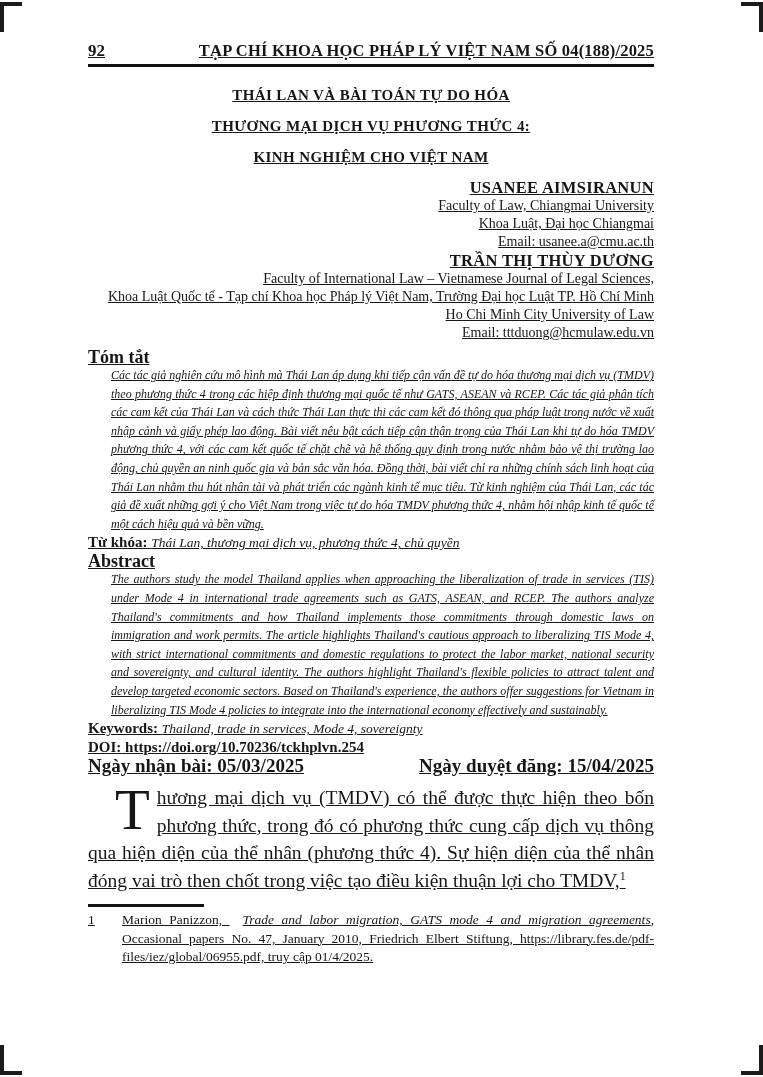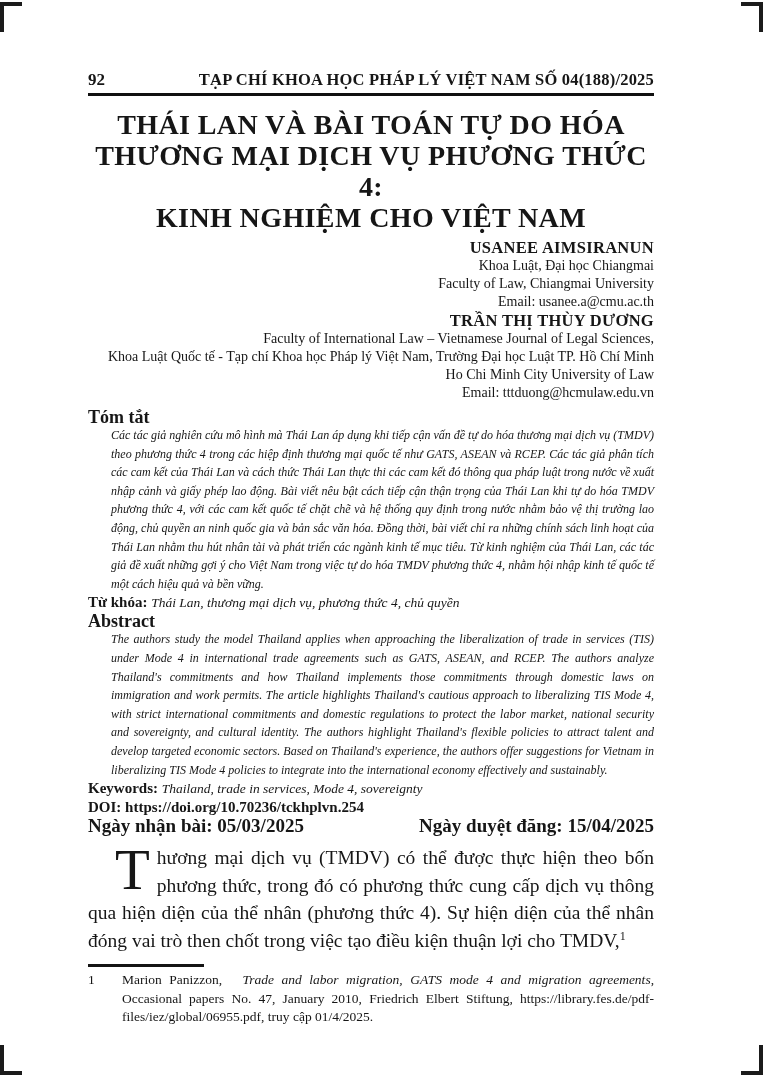--- a/index.html
+++ b/index.html
@@ -17,38 +17,39 @@
   
   .crop { position: absolute; width: 22px; height: 30px; }
   .crop.tl { top: 2px; left: 0; border-top: 4px solid #1b1b1b; border-left: 4px solid #1b1b1b; }
   .crop.tr { top: 2px; right: 0; border-top: 4px solid #1b1b1b; border-right: 4px solid #1b1b1b; }
   .crop.bl { bottom: 2px; left: 0; border-bottom: 4px solid #1b1b1b; border-left: 4px solid #1b1b1b; }
   .crop.br { bottom: 2px; right: 0; border-bottom: 4px solid #1b1b1b; border-right: 4px solid #1b1b1b; }
 
   .content {
     position: absolute;
     left: 88px;
-    top: 70px;
+    top: 41px;
     width: 566px;
+    text-decoration: underline;
   }
   .running-head {
     display: flex;
     align-items: baseline;
     border-bottom: 3.5px solid #101010;
     padding-bottom: 3px;
     font-weight: bold;
   }
   .page-num { font-size: 17px; }
   .journal-title { margin-left: auto; font-size: 16.5px; letter-spacing: 0.2px; }
 
   .article-title {
     margin-top: 13px;
     text-align: center;
     font-weight: bold;
-    font-size: 28px;
+    font-size: 15px;
     line-height: 31px;
     letter-spacing: 0.4px;
   }
 
   .authors { margin-top: 5px; text-align: right; }
   .author-name { font-weight: bold; font-size: 16.5px; line-height: 19px; letter-spacing: 0.3px; }
   .affil { font-size: 14px; line-height: 18px; }
   .email { font-size: 14px; line-height: 18px; }
 
   .section-label { margin-top: 6px; font-weight: bold; font-size: 18px; line-height: 18px; }
@@ -107,22 +108,22 @@
     </div>
 
     <div class="article-title">
       <div>THÁI LAN VÀ BÀI TOÁN TỰ DO HÓA</div>
       <div>THƯƠNG MẠI DỊCH VỤ PHƯƠNG THỨC 4:</div>
       <div>KINH NGHIỆM CHO VIỆT NAM</div>
     </div>
 
     <div class="authors">
       <div class="author-name">USANEE AIMSIRANUN</div>
+      <div class="affil">Faculty of Law, Chiangmai University</div>
       <div class="affil">Khoa Luật, Đại học Chiangmai</div>
-      <div class="affil">Faculty of Law, Chiangmai University</div>
       <div class="email">Email: usanee.a@cmu.ac.th</div>
       <div class="author-name">TRẦN THỊ THÙY DƯƠNG</div>
       <div class="affil">Faculty of International Law – Vietnamese Journal of Legal Sciences,</div>
       <div class="affil">Khoa Luật Quốc tế - Tạp chí Khoa học Pháp lý Việt Nam,  Trường Đại học Luật TP. Hồ Chí Minh</div>
       <div class="affil">Ho Chi Minh City University of Law</div>
       <div class="email">Email: tttduong@hcmulaw.edu.vn</div>
     </div>
 
     <div class="section-label">Tóm tắt</div>
     <p class="abstract-para">Các tác giả nghiên cứu mô hình mà Thái Lan áp dụng khi tiếp cận vấn đề tự do hóa thương mại dịch vụ (TMDV) theo phương thức 4 trong các hiệp định thương mại quốc tế như GATS, ASEAN và RCEP. Các tác giả phân tích các cam kết của Thái Lan và cách thức Thái Lan thực thi các cam kết đó thông qua pháp luật trong nước về xuất nhập cảnh và giấy phép lao động. Bài viết nêu bật cách tiếp cận thận trọng của Thái Lan khi tự do hóa TMDV phương thức 4, với các cam kết quốc tế chặt chẽ và hệ thống quy định trong nước nhằm bảo vệ thị trường lao động, chủ quyền an ninh quốc gia và bản sắc văn hóa. Đồng thời, bài viết chỉ ra những chính sách linh hoạt của Thái Lan nhằm thu hút nhân tài và phát triển các ngành kinh tế mục tiêu. Từ kinh nghiệm của Thái Lan, các tác giả đề xuất những gợi ý cho Việt Nam trong việc tự do hóa TMDV phương thức 4, nhằm hội nhập kinh tế quốc tế một cách hiệu quả và bền vững.</p>

